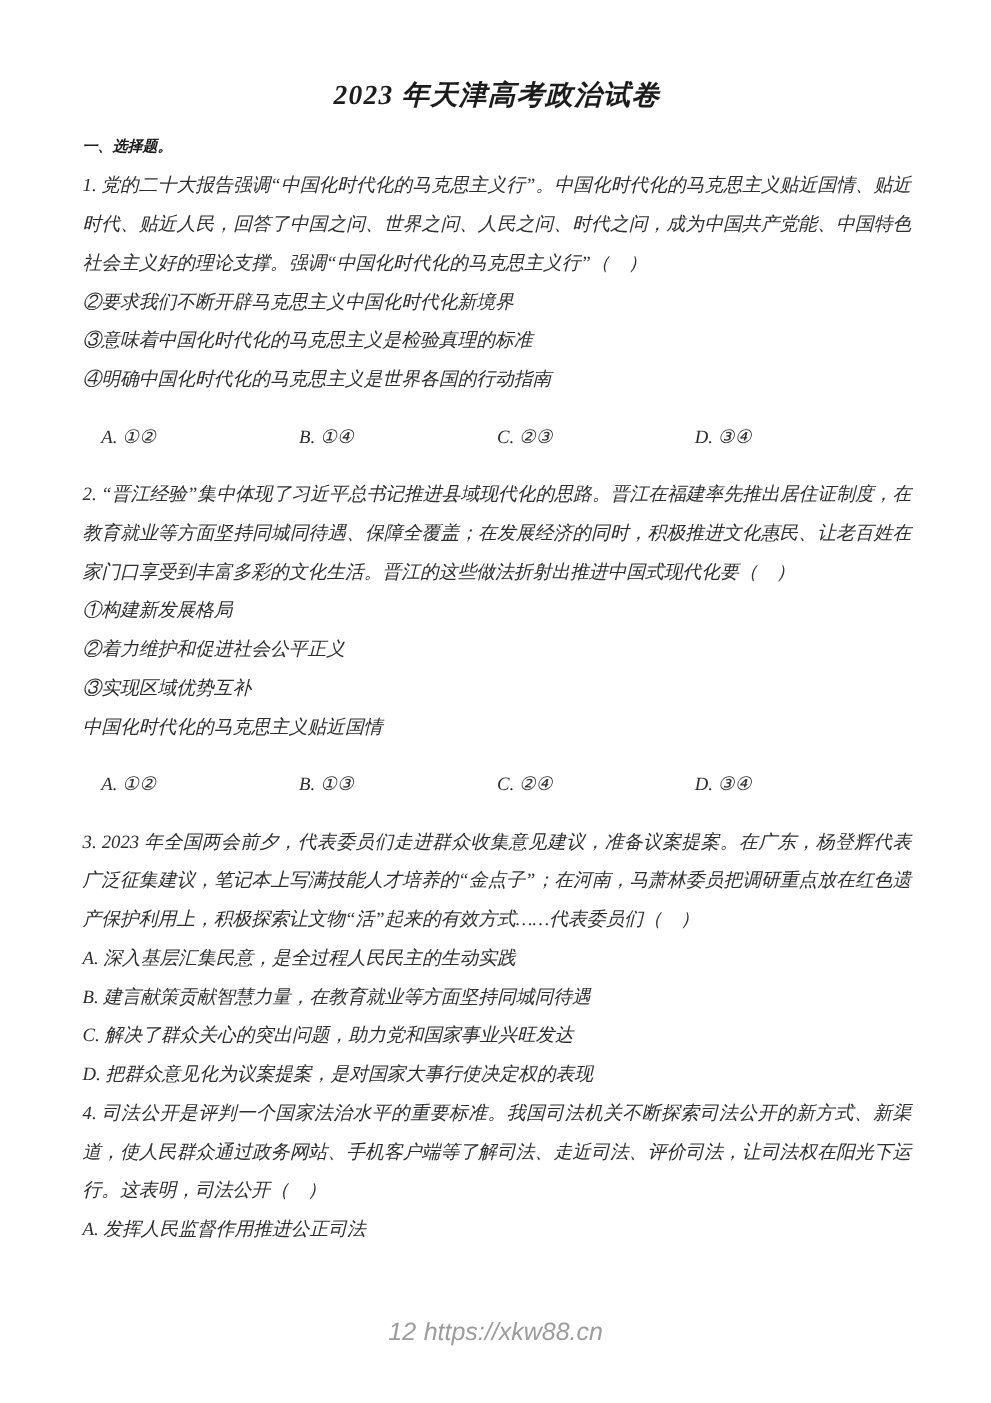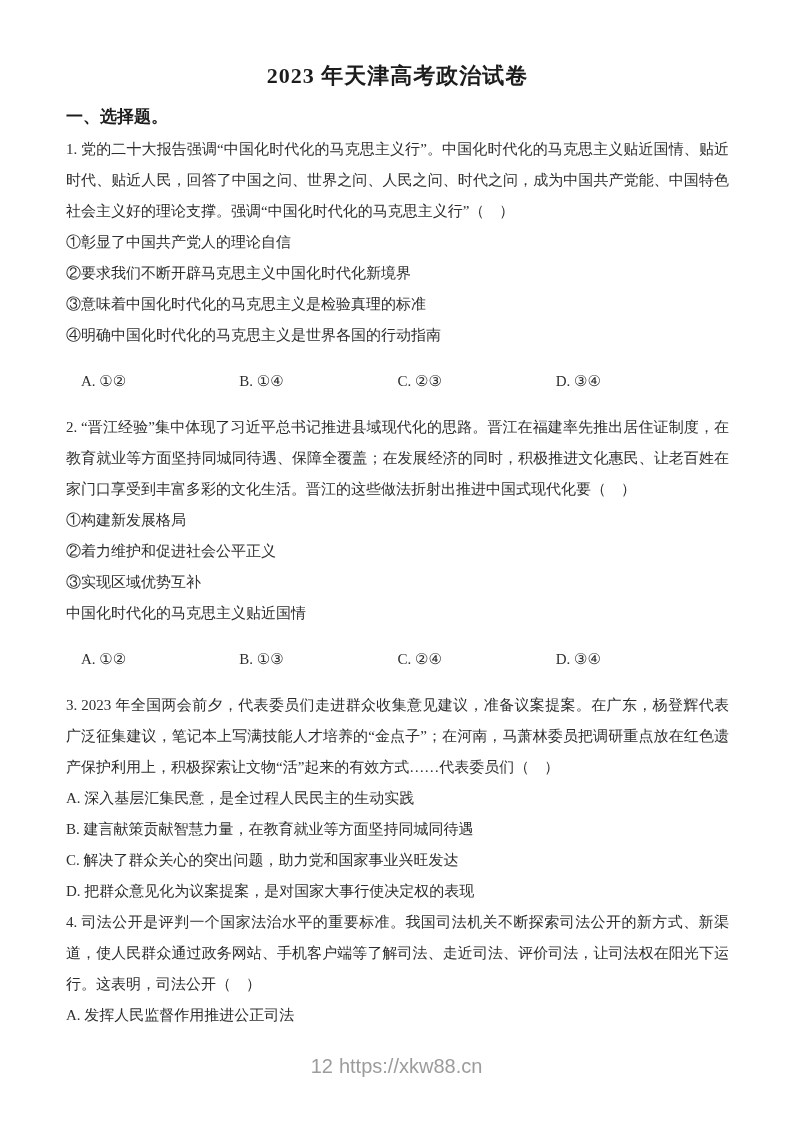--- a/index.html
+++ b/index.html
@@ -6,36 +6,37 @@
   .page {
     position: relative;
     width: 793px;
     height: 1104px;
     margin: 0 auto;
     background: #ffffff;
     overflow: hidden;
     box-sizing: border-box;
     font-family: "Liberation Serif", "DejaVu Serif", serif;
     color: #2e2e2e;
+    font-style: italic;
   }
   .content {
     padding: 60px 64px 0 66px;
   }
   .doc-title {
     margin: 0;
     font-size: 22px;
     line-height: 32px;
     font-weight: bold;
     text-align: center;
     color: #1c1c1c;
     letter-spacing: 1px;
   }
   .section-heading {
     margin: 12px 0 0 0;
-    font-size: 17px;
+    font-size: 12px;
     line-height: 26px;
     font-weight: bold;
     color: #1c1c1c;
   }
   .doc-body {
     margin-top: 4px;
     font-size: 15px;
     line-height: 31px;
   }
   .stem {
@@ -71,21 +72,20 @@
 <div class="page">
   <div class="content">
 
     <h1 class="doc-title">2023 年天津高考政治试卷</h1>
     <h2 class="section-heading">一、选择题。</h2>
 
     <div class="doc-body">
 
       <section>
         <p class="stem">1. 党的二十大报告强调“中国化时代化的马克思主义行”。中国化时代化的马克思主义贴近国情、贴近时代、贴近人民，回答了中国之问、世界之问、人民之问、时代之问，成为中国共产党能、中国特色社会主义好的理论支撑。强调“中国化时代化的马克思主义行”（　）</p>
-        <p class="line">①彰显了中国共产党人的理论自信</p>
         <p class="line">②要求我们不断开辟马克思主义中国化时代化新境界</p>
         <p class="line">③意味着中国化时代化的马克思主义是检验真理的标准</p>
         <p class="line">④明确中国化时代化的马克思主义是世界各国的行动指南</p>
         <div class="choice-row">
           <span>A. ①②</span>
           <span>B. ①④</span>
           <span>C. ②③</span>
           <span>D. ③④</span>
         </div>
       </section>

